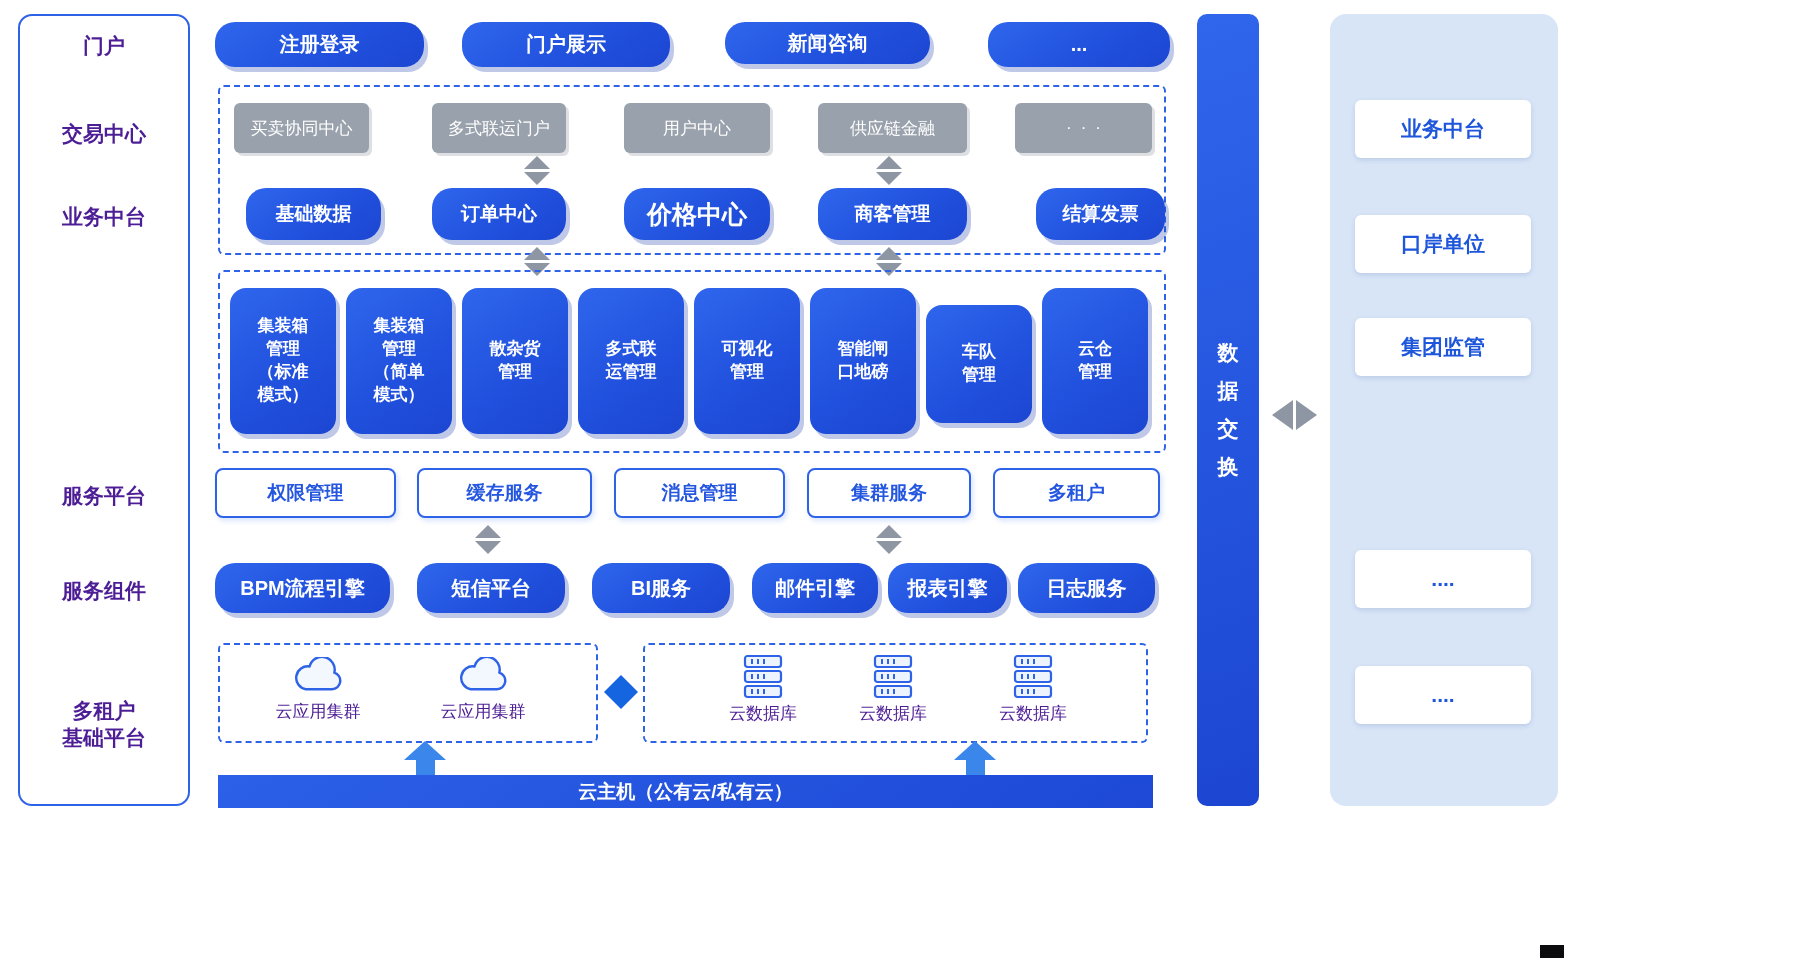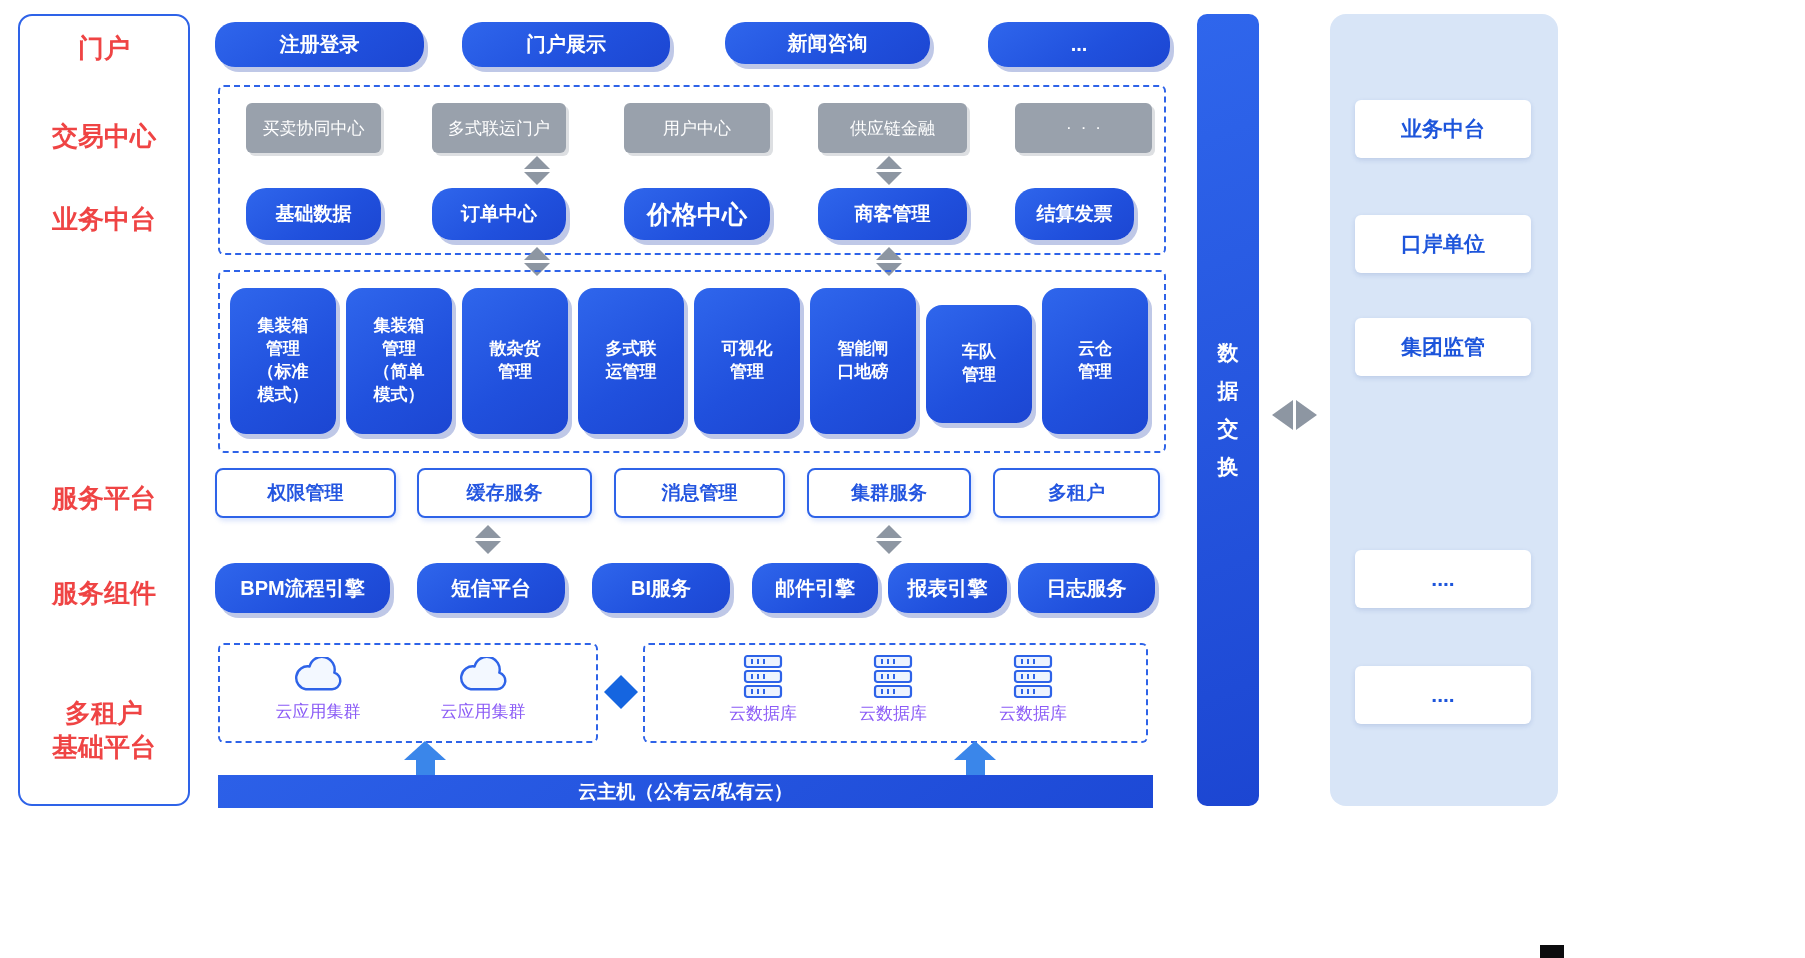--- a/index.html
+++ b/index.html
@@ -9,40 +9,40 @@
   .box{position:absolute;display:flex;align-items:center;justify-content:center;text-align:center}
   .pre{white-space:pre-line}
   .blue{background:linear-gradient(145deg,#2f66ec 0%,#2050dd 60%,#1c46d2 100%);color:#fff;border-radius:20px;
         box-shadow:4px 5px 0 rgba(26,59,168,.28);font-weight:700;font-size:20px}
   .gray{background:#99a1ac;color:#fff;border-radius:6px;font-size:17px;font-weight:500;
         box-shadow:3px 3px 0 rgba(120,128,140,.25)}
   .whitebox{background:#fff;border:2px solid #2e63e8;border-radius:8px;color:#2456e0;font-weight:700;font-size:19px;
         box-shadow:2px 3px 5px rgba(46,99,232,.18)}
   .tall{border-radius:16px;font-size:17px;font-weight:600;line-height:1.35}
   .dashed{position:absolute;border:2px dashed #2e63e8;border-radius:6px;background:transparent}
-  .side{position:absolute;left:18px;width:172px;text-align:center;font-size:26px;font-weight:700;color:#ef4444;line-height:1.3}
+  .side{position:absolute;left:18px;width:172px;text-align:center;font-size:21px;font-weight:700;color:#4c1d95;line-height:1.3}
   .sidebar-frame{position:absolute;left:18px;top:14px;width:172px;height:792px;border:2px solid #2e63e8;border-radius:14px;background:#fff}
   .varrow{position:absolute;width:28px;display:flex;flex-direction:column;align-items:center;gap:3px}
   .varrow .t-up{width:0;height:0;border-left:13px solid transparent;border-right:13px solid transparent;border-bottom:13px solid #8d96a2}
   .varrow .t-dn{width:0;height:0;border-left:13px solid transparent;border-right:13px solid transparent;border-top:13px solid #8d96a2}
   .harrow{position:absolute;display:flex;align-items:center;gap:3px}
   .harrow .t-l{width:0;height:0;border-top:15px solid transparent;border-bottom:15px solid transparent;border-right:21px solid #8d96a2}
   .harrow .t-r{width:0;height:0;border-top:15px solid transparent;border-bottom:15px solid transparent;border-left:21px solid #8d96a2}
   .diamond{position:absolute;width:24px;height:24px;background:#1565e0;transform:rotate(45deg)}
   .uparrow{position:absolute;display:flex;flex-direction:column;align-items:center}
   .uparrow .head{width:0;height:0;border-left:21px solid transparent;border-right:21px solid transparent;border-bottom:19px solid #3a86ea}
   .uparrow .stem{width:19px;height:15px;background:#3a86ea}
   .vbar{position:absolute;left:1197px;top:14px;width:62px;height:792px;border-radius:10px;
         background:linear-gradient(160deg,#2f66ec,#1c46d2);display:flex;align-items:center;justify-content:center;
         color:#fff;font-size:21px;font-weight:700;line-height:1.8;text-align:center}
   .rpanel{position:absolute;left:1330px;top:14px;width:228px;height:792px;border-radius:16px;background:#d8e5f7}
   .rbox{position:absolute;left:1355px;width:176px;height:58px;background:#fff;border-radius:6px;
         display:flex;align-items:center;justify-content:center;color:#1d55db;font-size:21px;font-weight:700;
         box-shadow:0 2px 5px rgba(30,60,150,.15)}
-  .iconlabel{position:absolute;text-align:center;font-size:17px;color:#8b5cf6;font-weight:500}
+  .iconlabel{position:absolute;text-align:center;font-size:17px;color:#4c1d95;font-weight:500}
   .dots{letter-spacing:9px;text-indent:9px}
   .hostbar{position:absolute;left:218px;top:775px;width:935px;height:33px;border-radius:0;
         background:linear-gradient(145deg,#2c60e8,#1d49d6);color:#fff;display:flex;align-items:center;justify-content:center;
         font-size:19px;font-weight:600}
   .artifact{position:absolute;left:1540px;top:945px;width:24px;height:13px;background:#0c0c0e}
 </style>
 </head>
 <body>
 
 <div class="stage">
@@ -56,40 +56,40 @@
   <div class="side pre" style="top:697px">多租户
 基础平台</div>
 
   <div class="box blue" style="left:215px;top:22px;width:209px;height:45px">注册登录</div>
   <div class="box blue" style="left:462px;top:22px;width:208px;height:45px">门户展示</div>
   <div class="box blue" style="left:725px;top:22px;width:205px;height:42px">新闻咨询</div>
   <div class="box blue" style="left:988px;top:22px;width:182px;height:45px">...</div>
 
   <div class="dashed" style="left:218px;top:85px;width:948px;height:170px"></div>
 
-  <div class="box gray" style="left:246px;top:103px;width:135px;height:50px">买卖协同中心</div>
+  <div class="box gray" style="left:234px;top:103px;width:135px;height:50px">买卖协同中心</div>
   <div class="box gray" style="left:432px;top:103px;width:134px;height:50px">多式联运门户</div>
   <div class="box gray" style="left:624px;top:103px;width:146px;height:50px">用户中心</div>
   <div class="box gray" style="left:818px;top:103px;width:149px;height:50px">供应链金融</div>
   <div class="box gray dots" style="left:1015px;top:103px;width:137px;height:50px">···</div>
 
   <div class="varrow" style="left:523px;top:156px">
       <div class="t-up"></div>
       <div class="t-dn"></div>
     </div>
   <div class="varrow" style="left:875px;top:156px">
       <div class="t-up"></div>
       <div class="t-dn"></div>
     </div>
 
   <div class="box blue" style="left:246px;top:188px;width:135px;height:52px;font-size:19px">基础数据</div>
   <div class="box blue" style="left:432px;top:188px;width:134px;height:52px;font-size:19px">订单中心</div>
   <div class="box blue" style="left:624px;top:188px;width:146px;height:52px;font-size:25px">价格中心</div>
   <div class="box blue" style="left:818px;top:188px;width:149px;height:52px;font-size:19px">商客管理</div>
-  <div class="box blue" style="left:1015px;top:188px;width:119px;height:52px;font-size:19px">结算发票</div>
+  <div class="box blue" style="left:1036px;top:188px;width:129px;height:52px;font-size:19px">结算发票</div>
 
   <div class="varrow" style="left:523px;top:247px">
       <div class="t-up"></div>
       <div class="t-dn"></div>
     </div>
   <div class="varrow" style="left:875px;top:247px">
       <div class="t-up"></div>
       <div class="t-dn"></div>
     </div>
 

